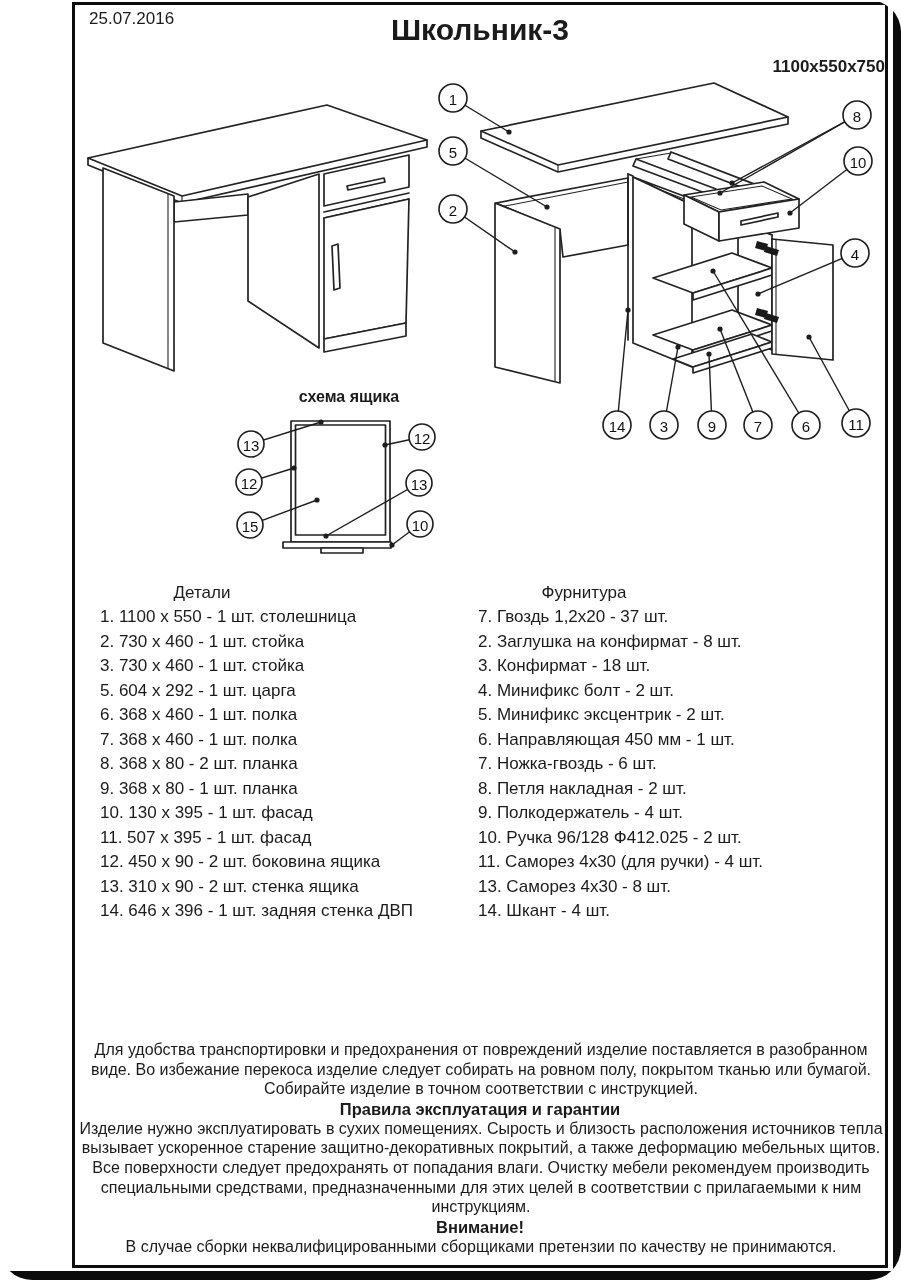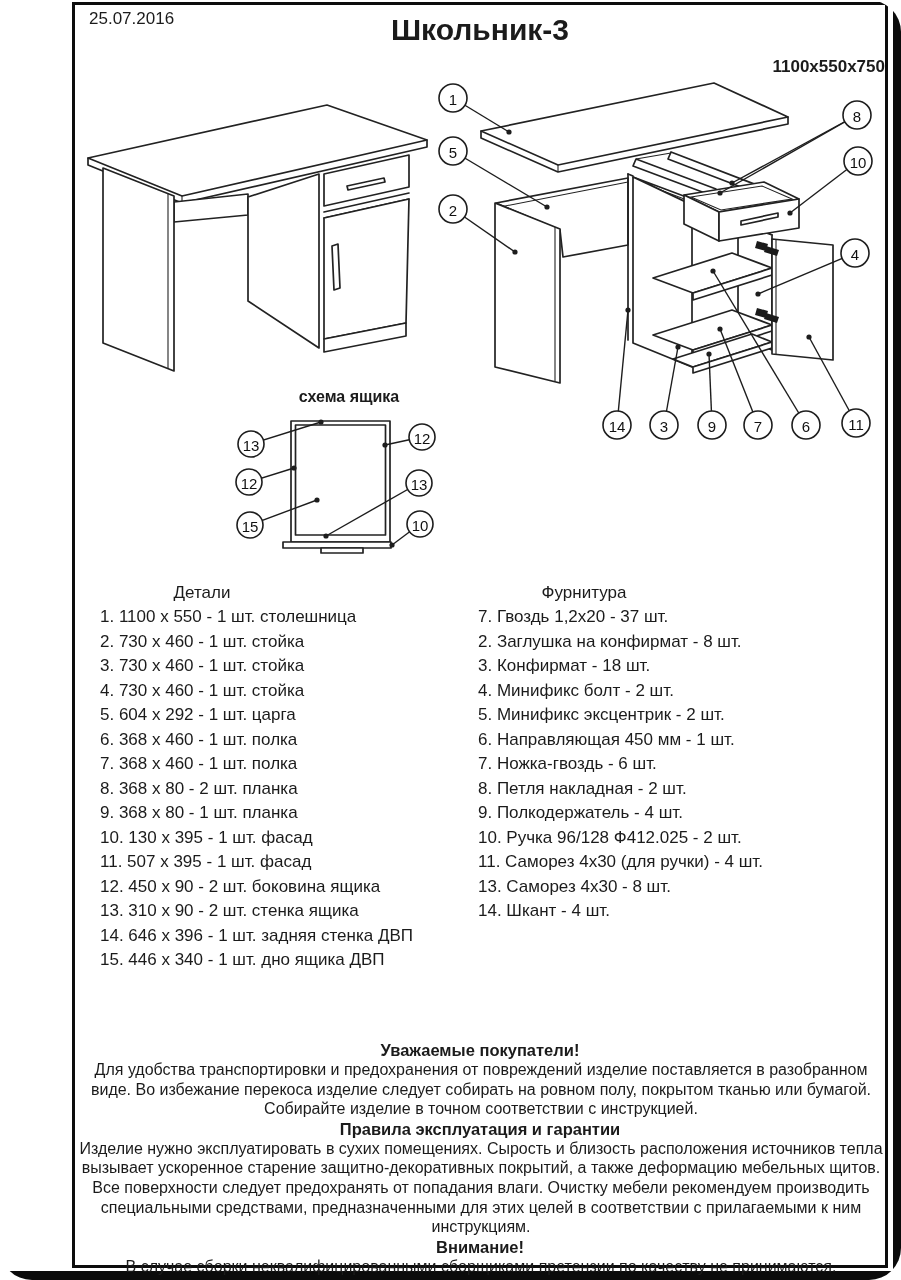--- a/index.html
+++ b/index.html
@@ -245,53 +245,50 @@
           <circle cx="205" cy="119" r="13" class="co"></circle>
           <text x="205" y="120" class="cot">10</text>
         </g>
       </svg>
 
     <div class="list-header parts-header">Детали</div>
     <div class="list parts-list">
         <div>1. 1100 х 550 - 1 шт. столешница</div>
         <div>2. 730 х 460 - 1 шт. стойка</div>
         <div>3. 730 х 460 - 1 шт. стойка</div>
-        <div>4. 730 х 460 - 1 шт. стойка</div>
         <div>5. 604 х 292 - 1 шт. царга</div>
         <div>6. 368 х 460 - 1 шт. полка</div>
         <div>7. 368 х 460 - 1 шт. полка</div>
         <div>8. 368 х 80 - 2 шт. планка</div>
         <div>9. 368 х 80 - 1 шт. планка</div>
         <div>10. 130 х 395 - 1 шт. фасад</div>
         <div>11. 507 х 395 - 1 шт. фасад</div>
         <div>12. 450 х 90 - 2 шт. боковина ящика</div>
         <div>13. 310 х 90 - 2 шт. стенка ящика</div>
         <div>14. 646 х 396 - 1 шт. задняя стенка ДВП</div>
-        <div>15. 446 х 340 - 1 шт. дно ящика ДВП</div>
       </div>
 
     <div class="list-header hw-header">Фурнитура</div>
     <div class="list hw-list">
         <div>7. Гвоздь 1,2х20 - 37 шт.</div>
         <div>2. Заглушка на конфирмат - 8 шт.</div>
         <div>3. Конфирмат - 18 шт.</div>
         <div>4. Минификс болт - 2 шт.</div>
         <div>5. Минификс эксцентрик - 2 шт.</div>
         <div>6. Направляющая 450 мм - 1 шт.</div>
         <div>7. Ножка-гвоздь - 6 шт.</div>
         <div>8. Петля накладная - 2 шт.</div>
         <div>9. Полкодержатель - 4 шт.</div>
         <div>10. Ручка 96/128 Ф412.025 - 2 шт.</div>
         <div>11. Саморез 4х30 (для ручки) - 4 шт.</div>
         <div>13. Саморез 4х30 - 8 шт.</div>
         <div>14. Шкант - 4 шт.</div>
       </div>
 
     <div class="notes">
-      <div class="nt">Уважаемые покупатели!</div>
       <div class="np">Для удобства транспортировки и предохранения от повреждений изделие поставляется в разобранном виде. Во избежание перекоса изделие следует собирать на ровном полу, покрытом тканью или бумагой. Собирайте изделие в точном соответствии с инструкцией.</div>
       <div class="nt">Правила эксплуатация и гарантии</div>
       <div class="np">Изделие нужно эксплуатировать в сухих помещениях. Сырость и близость расположения источников тепла вызывает ускоренное старение защитно-декоративных покрытий, а также деформацию мебельных щитов. Все поверхности следует предохранять от попадания влаги. Очистку мебели рекомендуем производить специальными средствами, предназначенными для этих целей в соответствии с прилагаемыми к ним инструкциям.</div>
       <div class="nt">Внимание!</div>
       <div class="np">В случае сборки неквалифицированными сборщиками претензии по качеству не принимаются.</div>
     </div>
 
   </div>
 </div>
 

